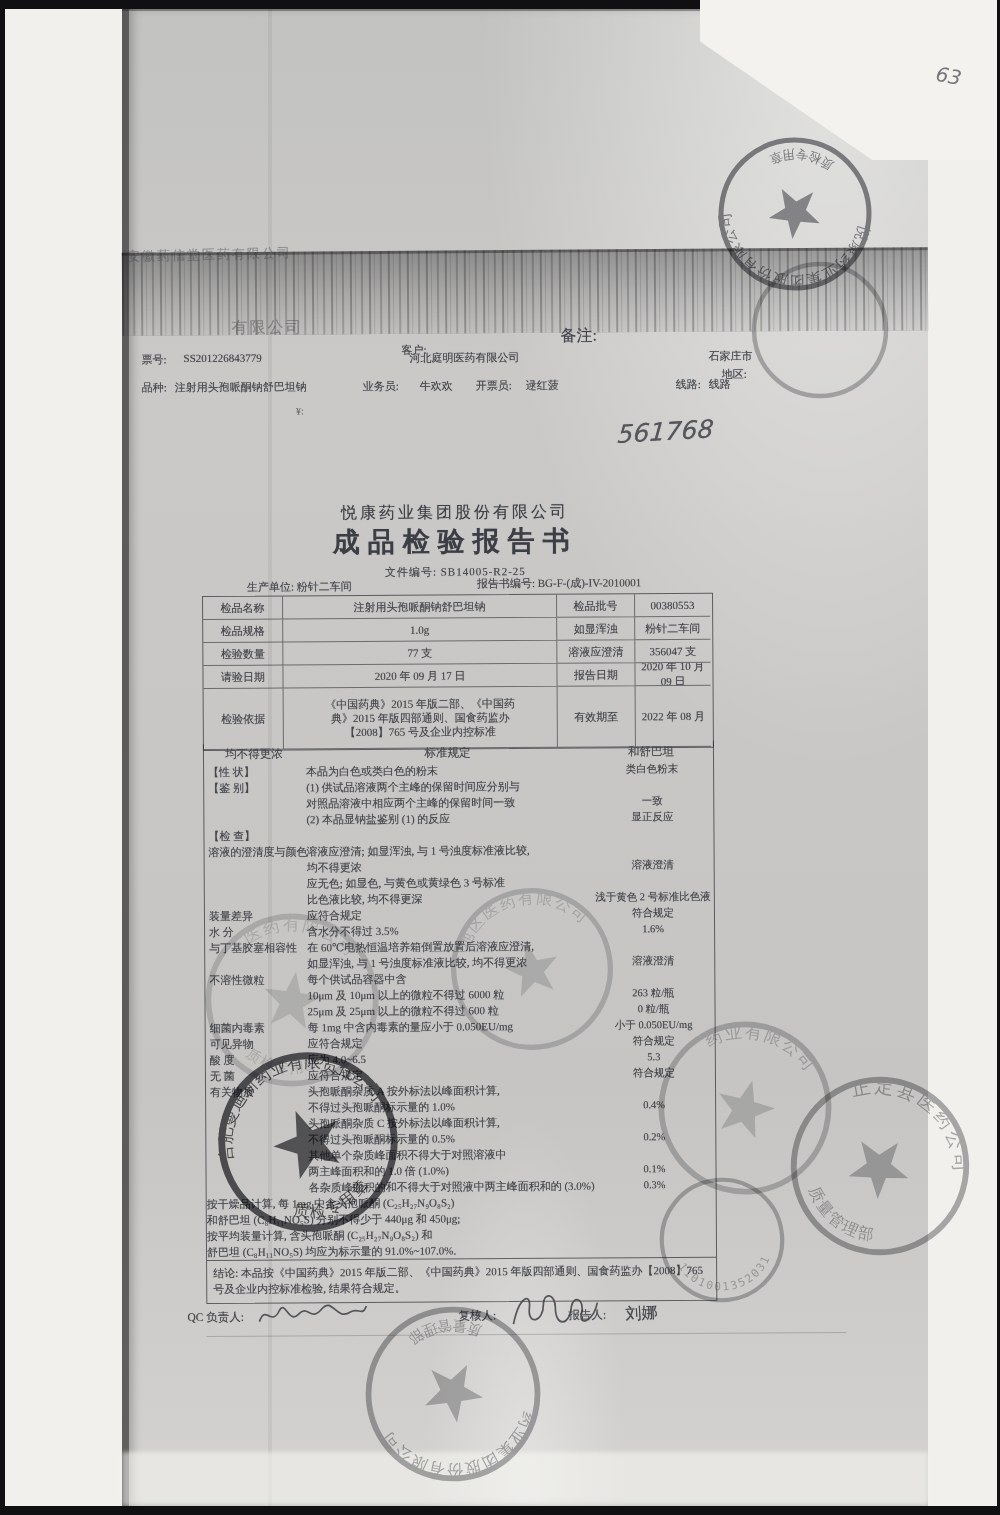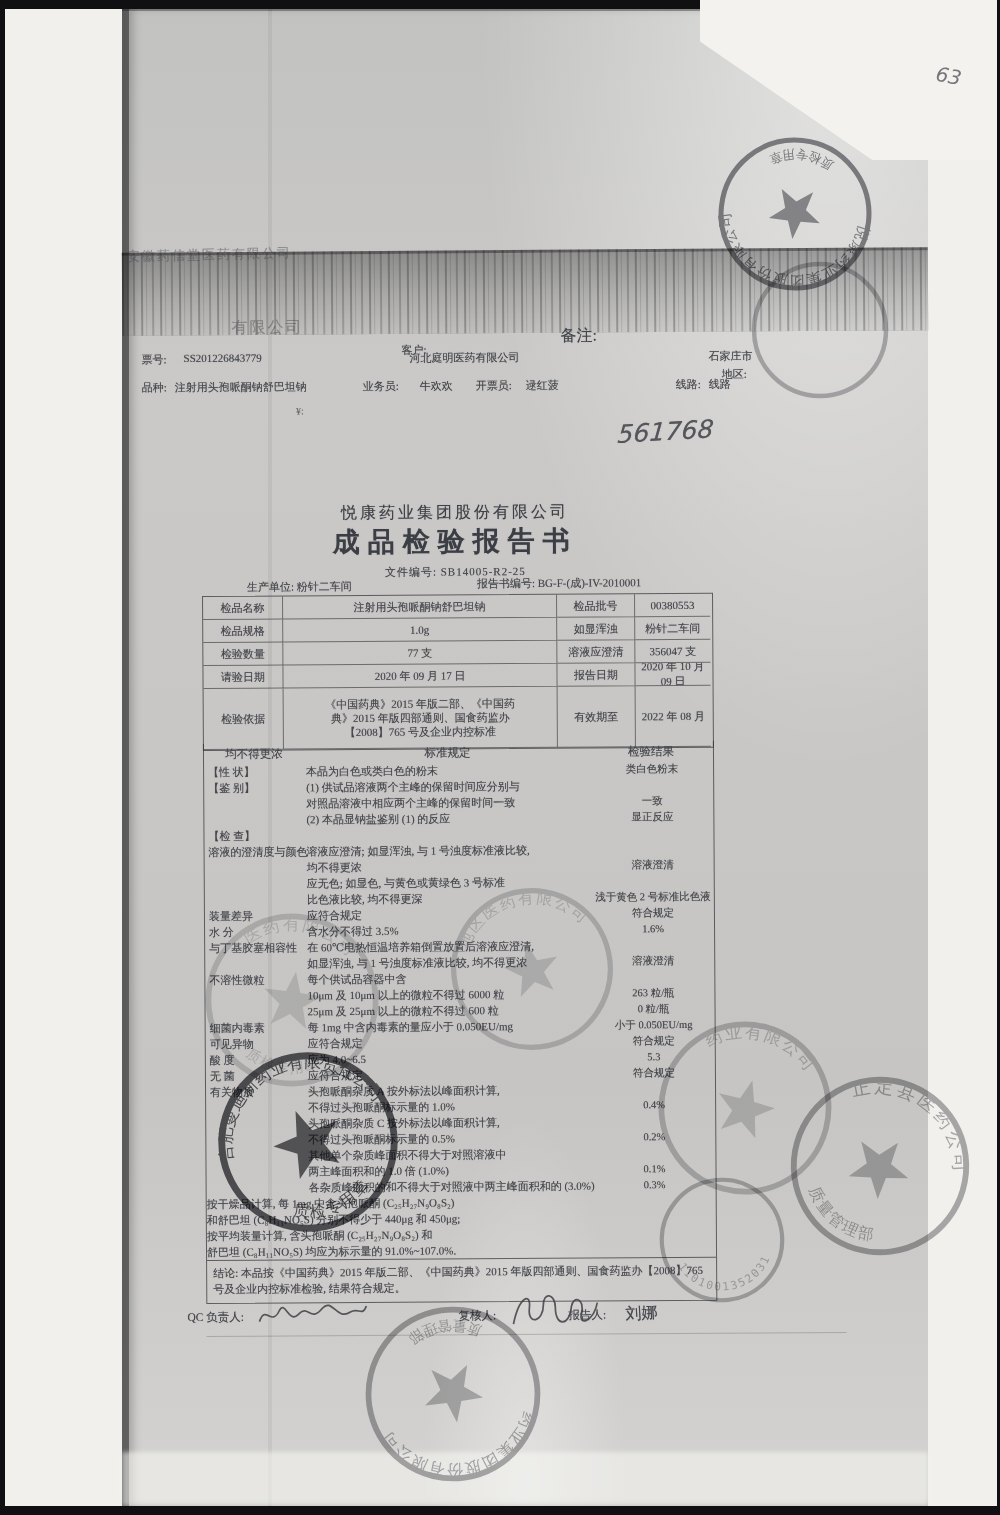--- a/index.html
+++ b/index.html
@@ -153,21 +153,21 @@
 典》2015 年版四部通则、国食药监办
 【2008】765 号及企业内控标准</div>
     <div class="tc h60">有效期至</div>
     <div class="tc h60 last">2022 年 08 月</div>
   </div>
 
   <div class="abs" id="spec">
     <div id="spec-head">
       <div class="h1">均不得更浓</div>
       <div class="h2">标准规定</div>
-      <div class="h3">检验结果</div>
+      <div class="h3">和舒巴坦</div>
     </div>
     <div class="srow">
         <div class="si">【性  状】</div>
         <div class="ss">本品为白色或类白色的粉末</div>
         <div class="sr">类白色粉末</div>
       </div>
     <div class="srow">
         <div class="si">【鉴  别】</div>
         <div class="ss">(1) 供试品溶液两个主峰的保留时间应分别与
 对照品溶液中相应两个主峰的保留时间一致</div>

